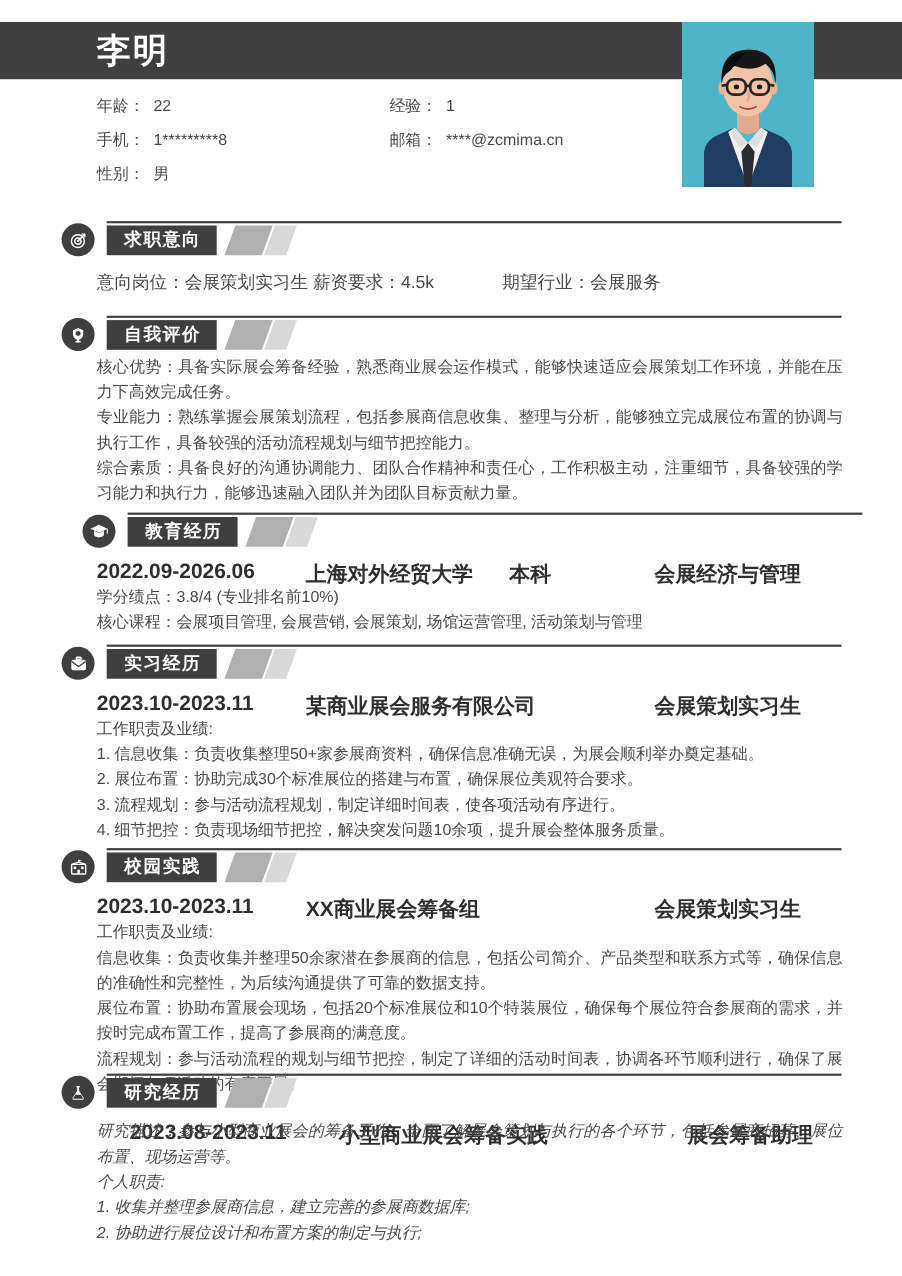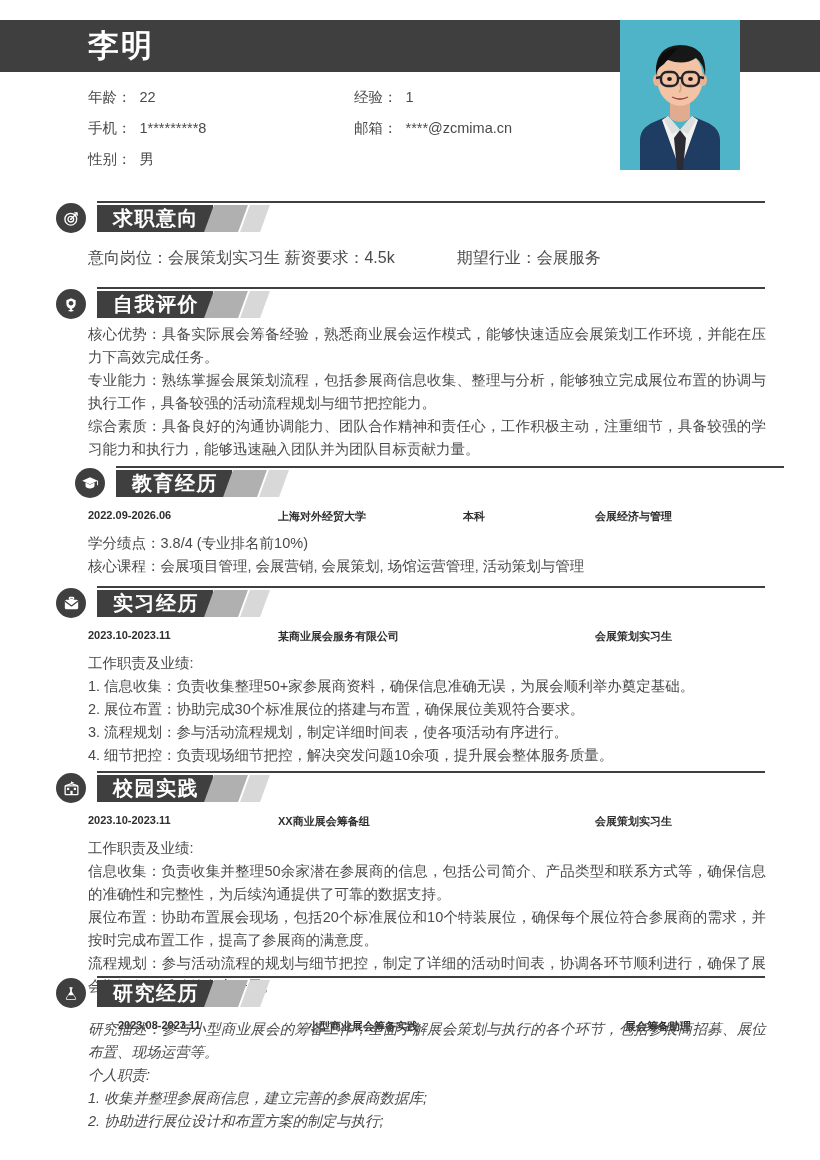--- a/index.html
+++ b/index.html
@@ -107,21 +107,21 @@
     left: 97px;
     top: 5px;
     height: 27px;
     background: #3f3f3f;
     padding: 0 14px 0 16px;
     display: flex;
     align-items: center;
   }
   .sec-title {
     color: #ffffff;
-    font-size: 20px;
+    font-size: 16px;
     font-weight: bold;
     letter-spacing: 1.5px;
     line-height: 27px;
   }
   .sec-tail {
     position: absolute;
     top: 5px;
     height: 27px;
     width: 34px;
     background: #b0b0b0;
@@ -141,21 +141,21 @@
     line-height: 23px;
     color: #4a4a4a;
     text-align: justify;
   }
   .body-text p { margin: 0; }
 
   .row-head {
     position: absolute;
     left: 88px;
     width: 678px;
-    font-size: 11px;
+    font-size: 19px;
     font-weight: bold;
     color: #2e2e2e;
     height: 20px;
   }
   .rh-date { position: absolute; left: 0; }
   .rh-org  { position: absolute; left: 190px; }
   .rh-deg  { position: absolute; left: 375px; }
   .rh-major{ position: absolute; left: 507px; }
   .rh-role { position: absolute; left: 507px; }
 

